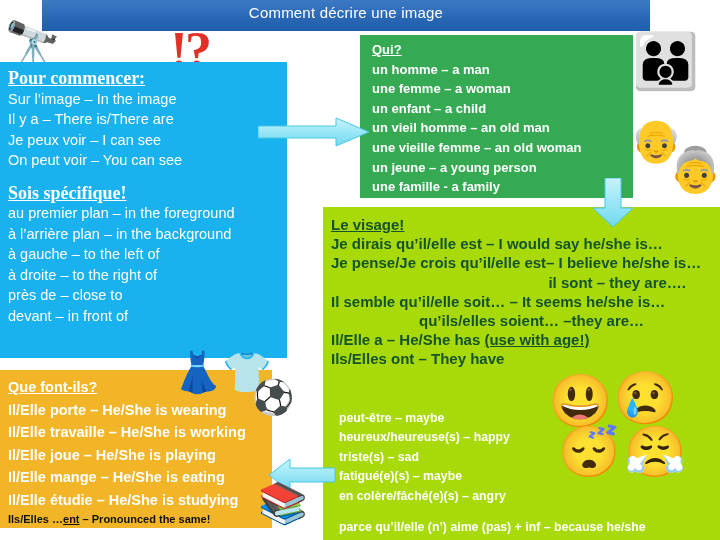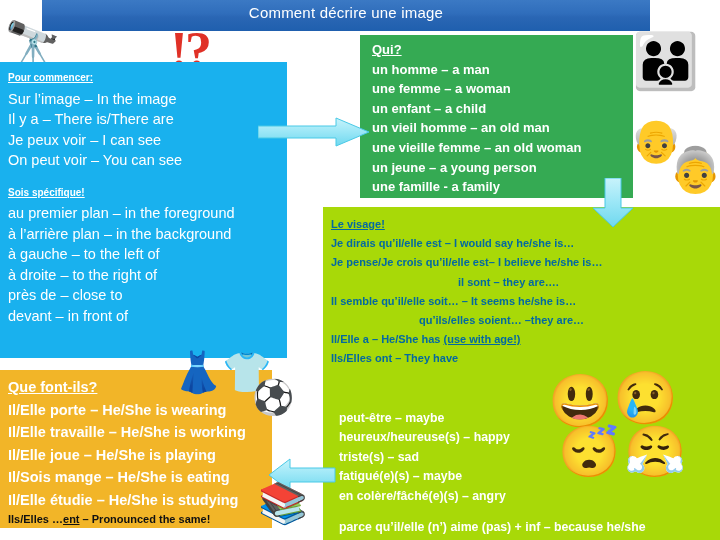--- a/index.html
+++ b/index.html
@@ -92,36 +92,36 @@
     font-weight: bold;
     display: block;
   }
   .line { display: block; white-space: nowrap; }
 
   .blue-text {
     color: #ffffff;
     font-size: 14.5px;
     line-height: 20.5px;
   }
-  .blue-text .hdr { font-size: 10px; }
+  .blue-text .hdr { font-size: 18px; font-family: Liberation Serif, serif; }
 
   .green-text {
     color: #ffffff;
     font-size: 13px;
     line-height: 19.6px;
     font-weight: bold;
   }
 
   .lime-text {
-    color: #0369a1;
-    font-size: 11px;
+    color: #14532d;
+    font-size: 15px;
     line-height: 19.2px;
     font-weight: bold;
   }
-  .lime-text .center { text-align: center; display: block; width: 355px; }
+  .lime-text .center { text-align: right; display: block; width: 355px; }
 
   .lime-text-2 {
     color: #ffffff;
     font-size: 12.3px;
     line-height: 19.5px;
     font-weight: bold;
   }
 
   .orange-text {
     color: #ffffff;
@@ -254,21 +254,21 @@
       <span class="line">does(n’t) like…</span>
     </div>
   </div>
 
   <div class="box box-orange">
     <div class="orange-text">
       <span class="line hdr">Que font-ils?</span>
       <span class="line">Il/Elle porte – He/She is wearing</span>
       <span class="line">Il/Elle travaille – He/She is working</span>
       <span class="line">Il/Elle joue – He/She is playing</span>
-      <span class="line">Il/Sois mange – He/She is eating</span>
+      <span class="line">Il/Elle mange – He/She is eating</span>
       <span class="line">Il/Elle étudie – He/She is studying</span>
     </div>
   </div>
 
   <div class="footnote-orange"><span>Ils/Elles …</span><u>ent</u><span> – Pronounced the same!</span></div>
 
   <svg class="arrow-right" viewBox="0 0 112 30">
     <defs>
       <linearGradient id="gr" x1="0" y1="0" x2="0" y2="1">
         <stop offset="0%" stop-color="#c8f3fb"></stop>

